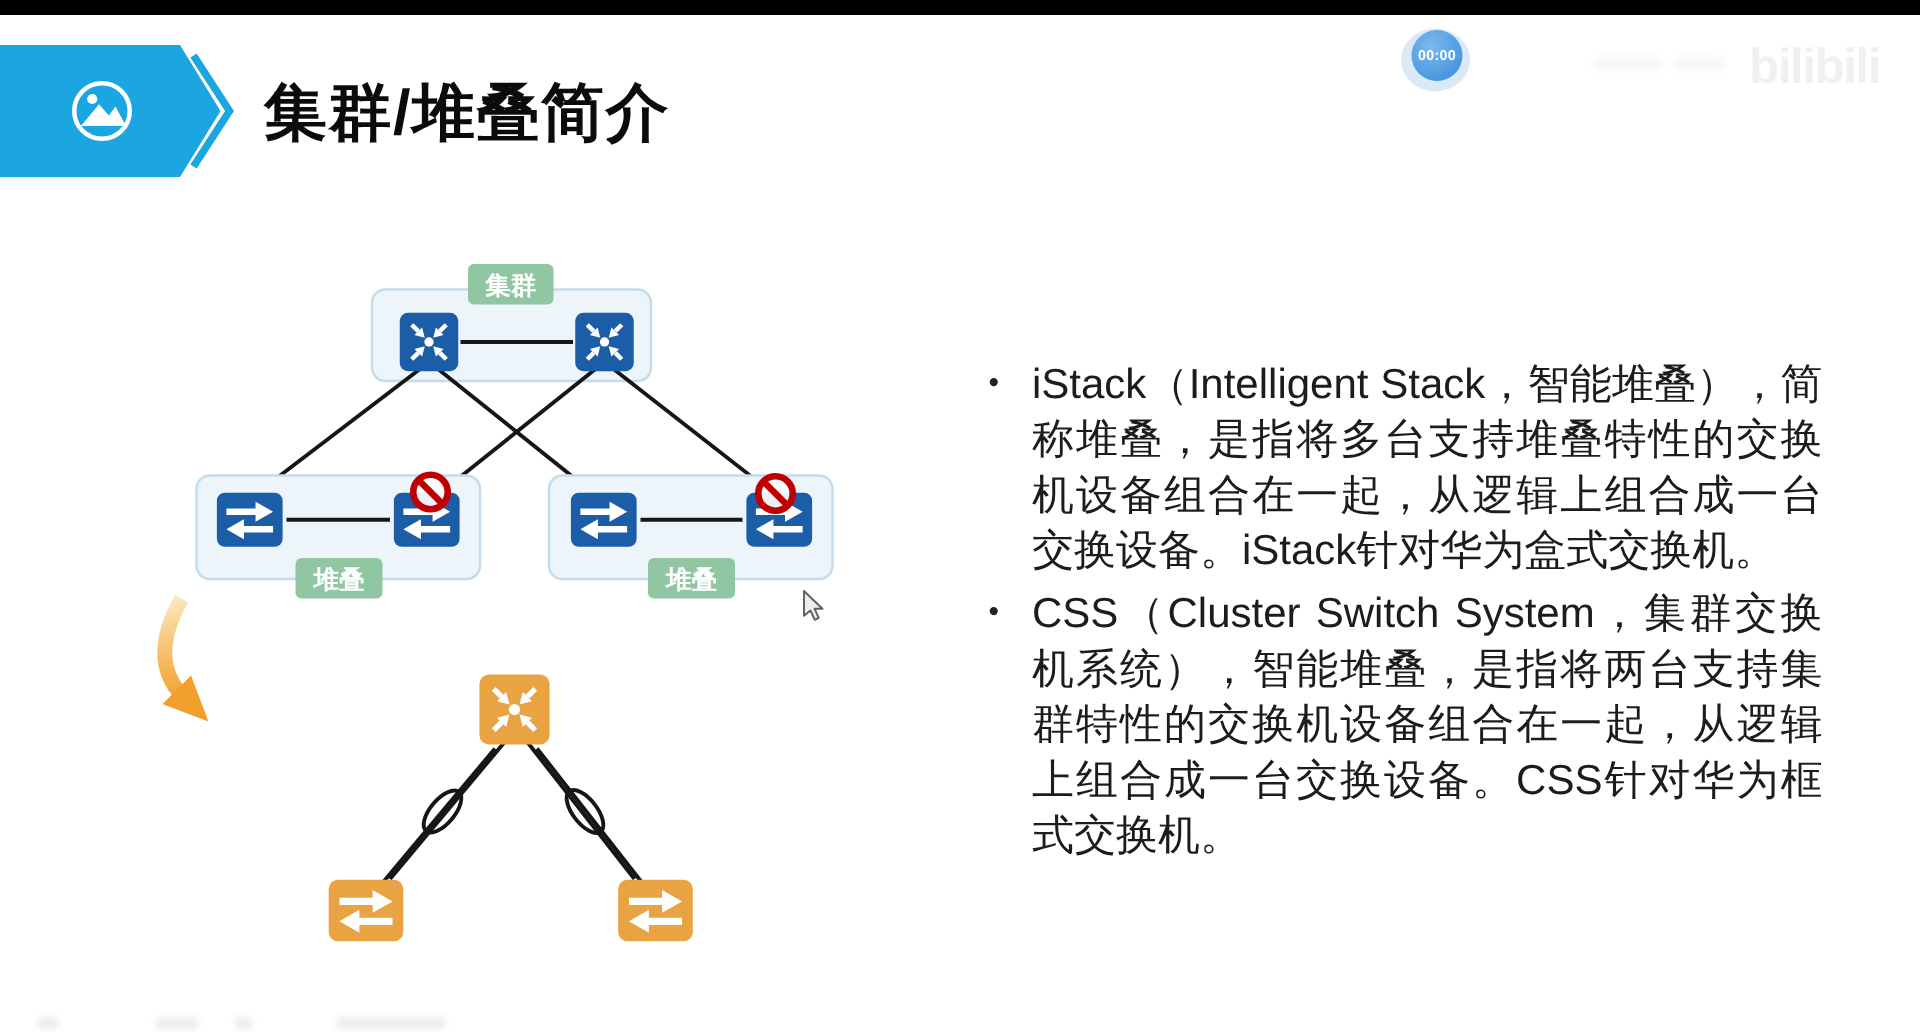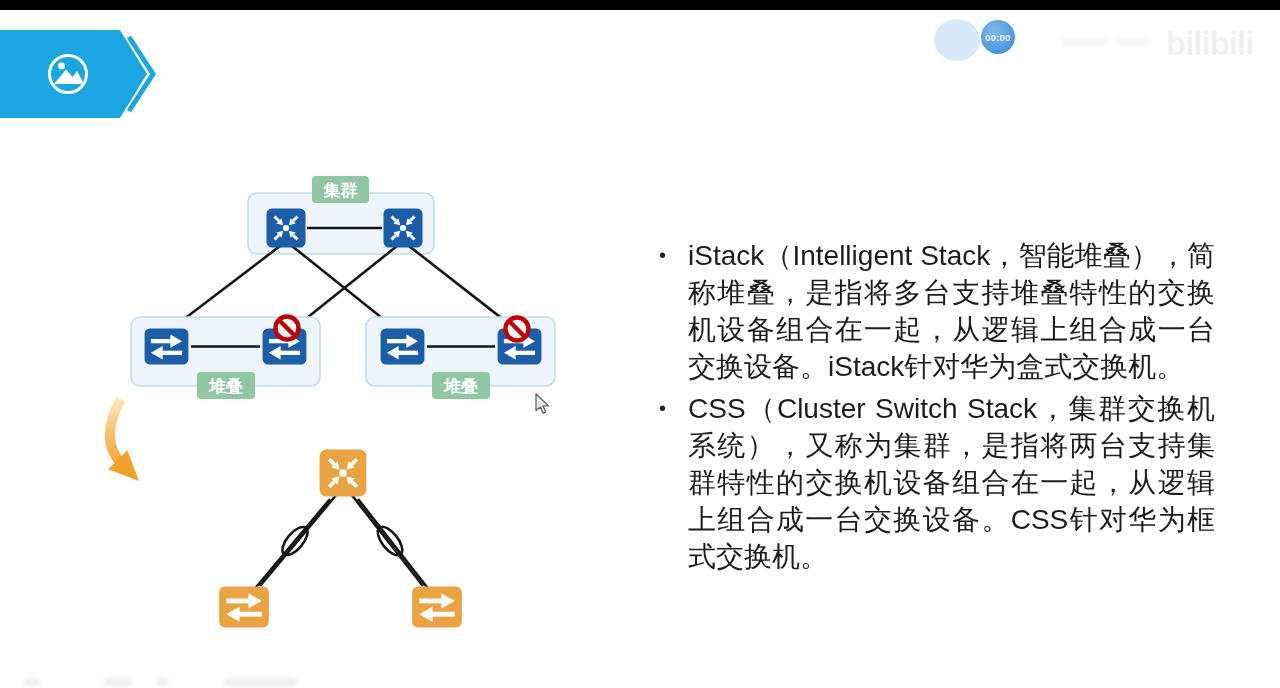--- a/index.html
+++ b/index.html
@@ -30,21 +30,21 @@
   .agg{fill:none;stroke:var(--line-dark);stroke-width:2.6;}
   .ag1{stop-color:var(--arrow-light);} .ag2{stop-color:var(--arrow-mid);} .ag3{stop-color:var(--arrow-deep);}
   .ahp{fill:var(--arrow-deep);}
   .cursor-shape{fill:#EDEDED;stroke:#606060;stroke-width:1.3;stroke-linejoin:round;}
 
   .halo{position:absolute;left:934px;top:19px;width:46px;height:42px;border-radius:50%;
         background:#BBD7F2;opacity:.55;}
   .time-badge{position:absolute;left:941px;top:20px;width:34px;height:34px;border-radius:50%;
         background:radial-gradient(circle at 38% 32%, #7DB9EF, #4A97DF 72%);
         color:#fff;font-size:9.5px;font-weight:700;display:flex;align-items:center;
-        justify-content:center;letter-spacing:.2px;margin-left:40px;}
+        justify-content:center;letter-spacing:.2px;}
   .bili{position:absolute;left:1166px;top:25px;font-size:33px;font-weight:800;
         color:#3a3a3a;opacity:.07;letter-spacing:-1px;}
   .smudge{position:absolute;background:#6a6a6a;filter:blur(2px);border-radius:2px;}
 
   .bullets{position:absolute;left:659px;top:237px;width:560px;}
   .bullet{display:flex;margin-bottom:5px;}
   .bullet .marker{width:29px;flex:0 0 29px;font-size:20px;color:#222;line-height:37px;}
   .bullet .btxt{width:527px;font-size:28px;line-height:37px;color:#1c1c1c;
         text-align:justify;font-weight:400;}
 </style>
@@ -142,35 +142,36 @@
     </g>
     <use href="#router" x="319" y="449" width="48" height="48" style="color:var(--device-orange)"></use>
     <use href="#switch" x="218" y="586" width="52" height="42" style="color:var(--device-orange)"></use>
     <use href="#switch" x="411" y="586" width="52" height="42" style="color:var(--device-orange)"></use>
 
     <g transform="translate(536,394)">
       <polygon class="cursor-shape" points="0,0 0,16.5 4.3,13 7.2,19.2 9.8,17.9 7,11.8 12.3,11.8"></polygon>
     </g>
   </svg>
 
+  <div class="page-title">集群/堆叠简介</div>
 
   <div class="halo"></div>
   <div class="time-badge">00:00</div>
   <div class="bili">bilibili</div>
   <div class="smudge" style="left:1062px;top:38px;width:46px;height:9px;opacity:.05;"></div>
   <div class="smudge" style="left:1116px;top:38px;width:34px;height:9px;opacity:.05;"></div>
 
   <div class="bullets">
     <div class="bullet">
       <span class="marker">•</span>
       <span class="btxt">iStack（Intelligent Stack，智能堆叠），简称堆叠，是指将多台支持堆叠特性的交换机设备组合在一起，从逻辑上组合成一台交换设备。iStack针对华为盒式交换机。</span>
     </div>
     <div class="bullet">
       <span class="marker">•</span>
-      <span class="btxt">CSS（Cluster Switch Stack，集群交换机系统），又称为集群，是指将两台支持集群特性的交换机设备组合在一起，从逻辑上组合成一台交换设备。CSS针对华为框式交换机。</span>
+      <span class="btxt">CSS（Cluster Switch System，集群交换机系统），智能堆叠，是指将两台支持集群特性的交换机设备组合在一起，从逻辑上组合成一台交换设备。CSS针对华为框式交换机。</span>
     </div>
   </div>
 
   <div>
     <div class="smudge" style="left:25px;top:678px;width:14px;height:8px;opacity:.12;"></div>
     <div class="smudge" style="left:104px;top:678px;width:28px;height:8px;opacity:.12;"></div>
     <div class="smudge" style="left:157px;top:678px;width:11px;height:8px;opacity:.12;"></div>
     <div class="smudge" style="left:225px;top:678px;width:72px;height:8px;opacity:.12;"></div>
   </div>
 </div>

